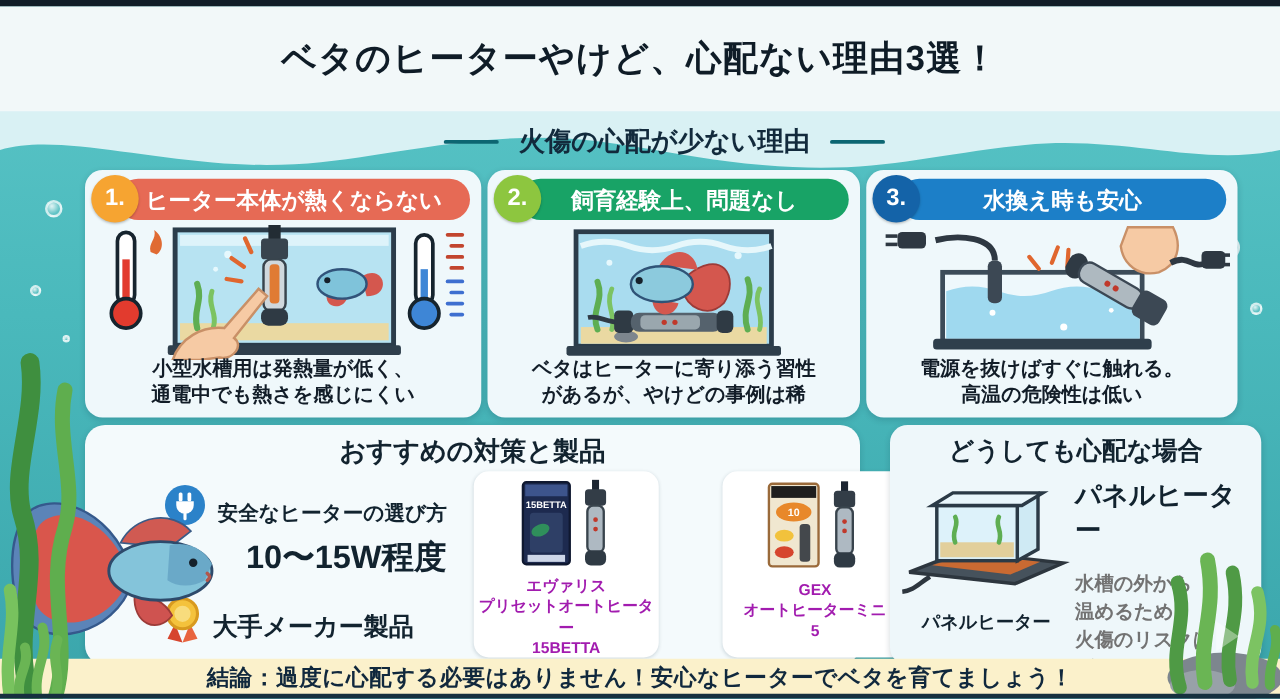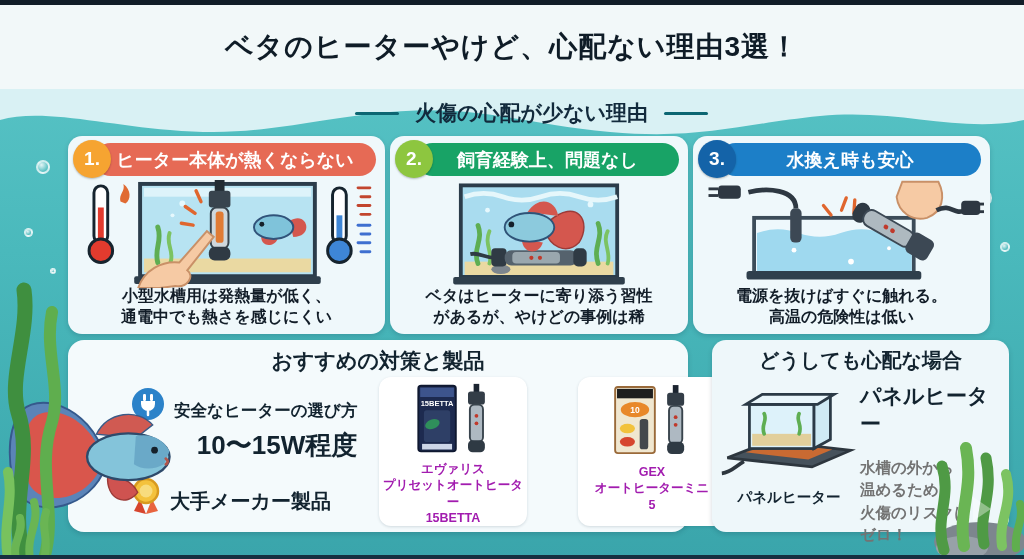--- a/index.html
+++ b/index.html
@@ -343,20 +343,23 @@
       </g>
     </svg>
     <div class="worry-caption">パネルヒーター</div>
     <div class="worry-product">パネルヒーター</div>
     <div class="worry-desc">水槽の外から
 温めるため、
 火傷のリスクは
 ゼロ！</div>
   </div>
 
+  <div class="conclusion">
+    <div class="conclusion-text">結論：過度に心配する必要はありません！安心なヒーターでベタを育てましょう！</div>
+  </div>
 
   <div class="bubble" style="left:36px;top:160px;width:14px;height:14px;"></div>
   <div class="bubble" style="left:24px;top:228px;width:9px;height:9px;"></div>
   <div class="bubble" style="left:50px;top:268px;width:6px;height:6px;"></div>
   <div class="bubble" style="left:946px;top:148px;width:13px;height:13px;"></div>
   <div class="bubble" style="left:972px;top:188px;width:20px;height:20px;"></div>
   <div class="bubble" style="left:1000px;top:242px;width:10px;height:10px;"></div>
   <div class="bubble" style="left:954px;top:278px;width:8px;height:8px;"></div>
   <div class="bubble" style="left:938px;top:312px;width:13px;height:13px;"></div>
 

